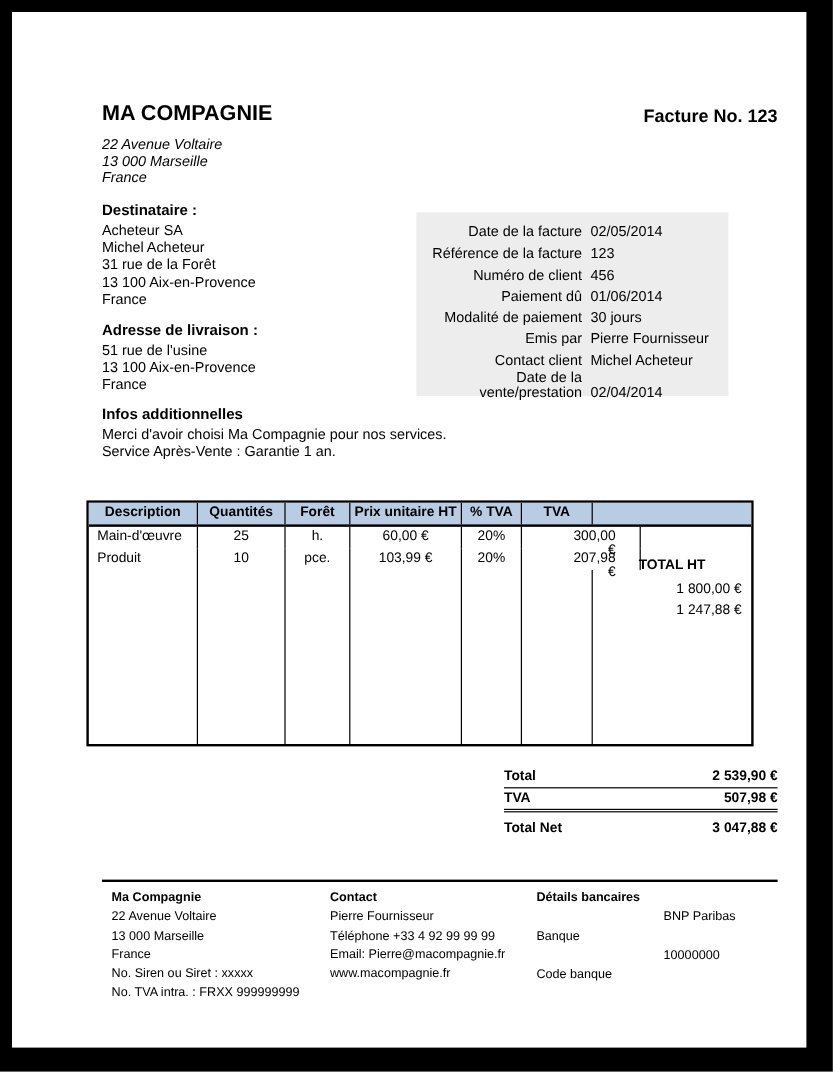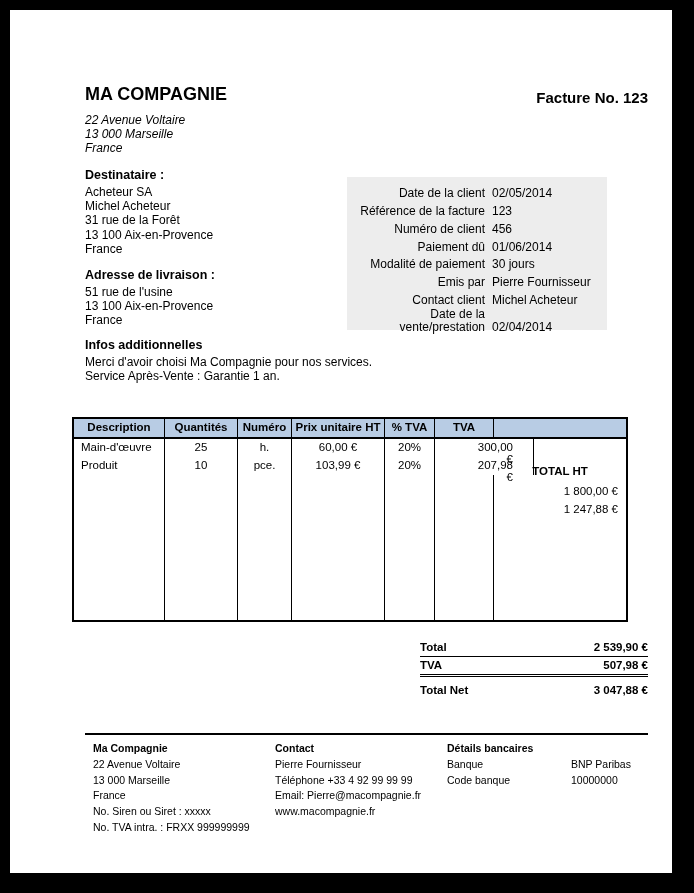--- a/index.html
+++ b/index.html
@@ -72,21 +72,21 @@
   .totals > div:nth-of-type(3) { margin-top:5px; }
 
   
   .footer-line { position:absolute; left:75px; top:723px; width:563px; border-top:2px solid #000; }
   .f-col { position:absolute; top:731px; font-size:10.5px; line-height:15.8px; }
   .f-company { left:83px; }
   .f-contact { left:265px; }
   .f-bank    { left:437px; }
   .f-heading { font-weight:bold; }
   .bank-row { display:flex; }
-  .bank-label { width:124px; }
+  .bank-label { width:106px;margin-top:16px; }
 </style>
 </head>
 <body style="--frame: #000000; --page: #ffffff; --table-header-bg: #b8cce4; --details-box-bg: #ededed;">
 
 <div class="page">
 
   <h1 class="company-name">MA COMPAGNIE</h1>
   <div class="invoice-no">Facture No. 123</div>
 
   <div class="company-address">
@@ -104,21 +104,21 @@
         <div class="line">Michel Acheteur</div>
         <div class="line">31 rue de la Forêt</div>
         <div class="line">13 100 Aix-en-Provence</div>
         <div class="line">France</div>
       </div>
   </div>
 
   <div class="details-box">
 
       <div class="details-row">
-        <div class="details-label">Date de la client</div>
+        <div class="details-label">Date de la facture</div>
         <div class="details-value">02/05/2014</div>
       </div>
 
       <div class="details-row">
         <div class="details-label">Référence de la facture</div>
         <div class="details-value">123</div>
       </div>
 
       <div class="details-row">
         <div class="details-label">Numéro de client</div>
@@ -169,21 +169,21 @@
     <div class="line">Merci d'avoir choisi Ma Compagnie pour nos services.</div>
         <div class="line">Service Après-Vente : Garantie 1 an.</div>
       </div>
   </div>
 
   <div class="items-table">
     <div class="tr thead">
 
     <div>Description</div>
         <div>Quantités</div>
-        <div>Numéro</div>
+        <div>Forêt</div>
         <div>Prix unitaire HT</div>
         <div>% TVA</div>
         <div>TVA</div>
         <div>TOTAL HT</div>
       </div>
     <div>
 
         <div class="tr item-row">
           <div>Main-d'œuvre</div>
           <div>25</div>

